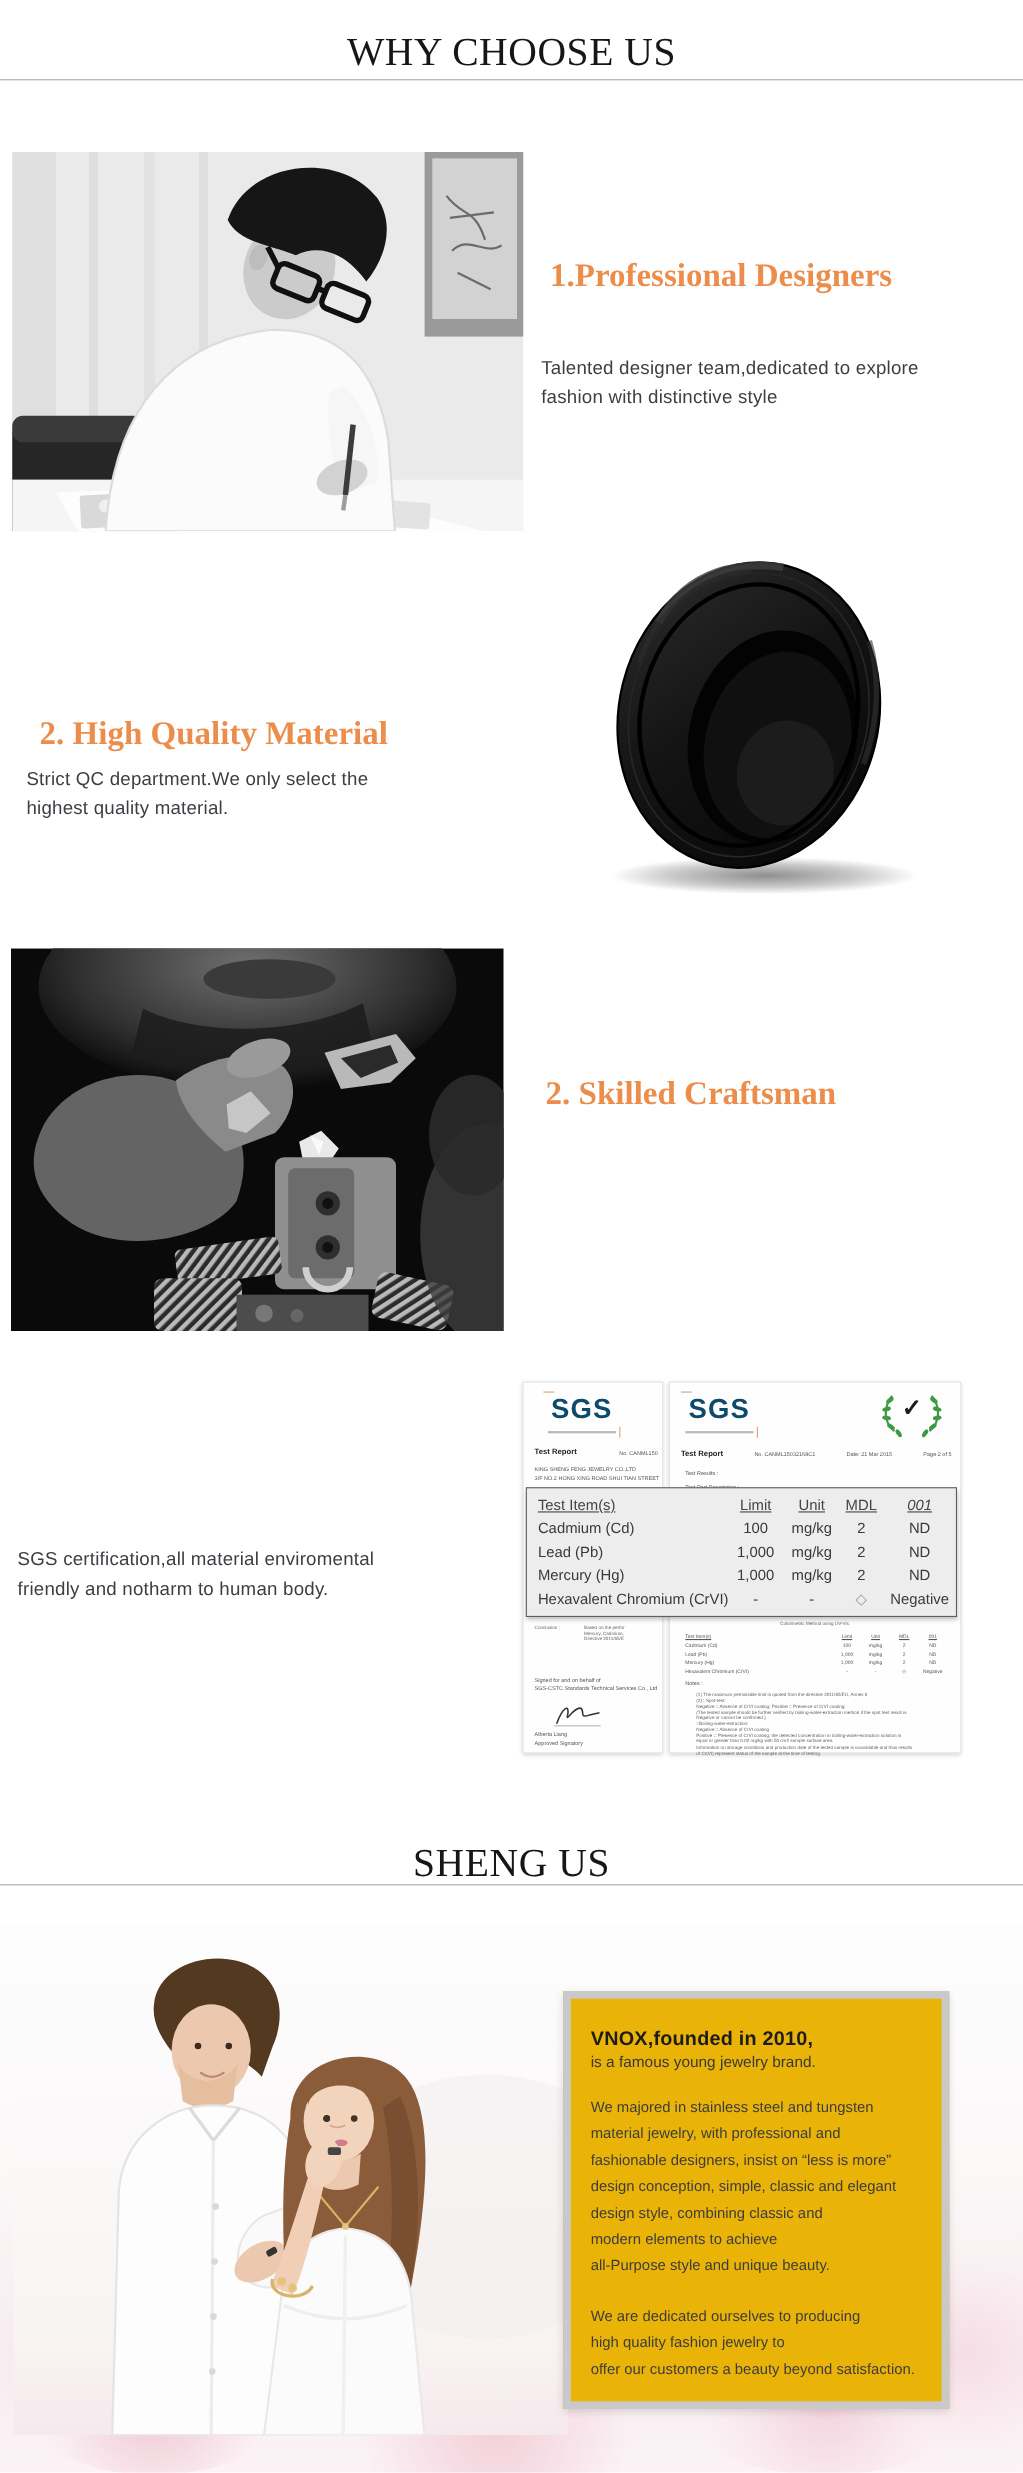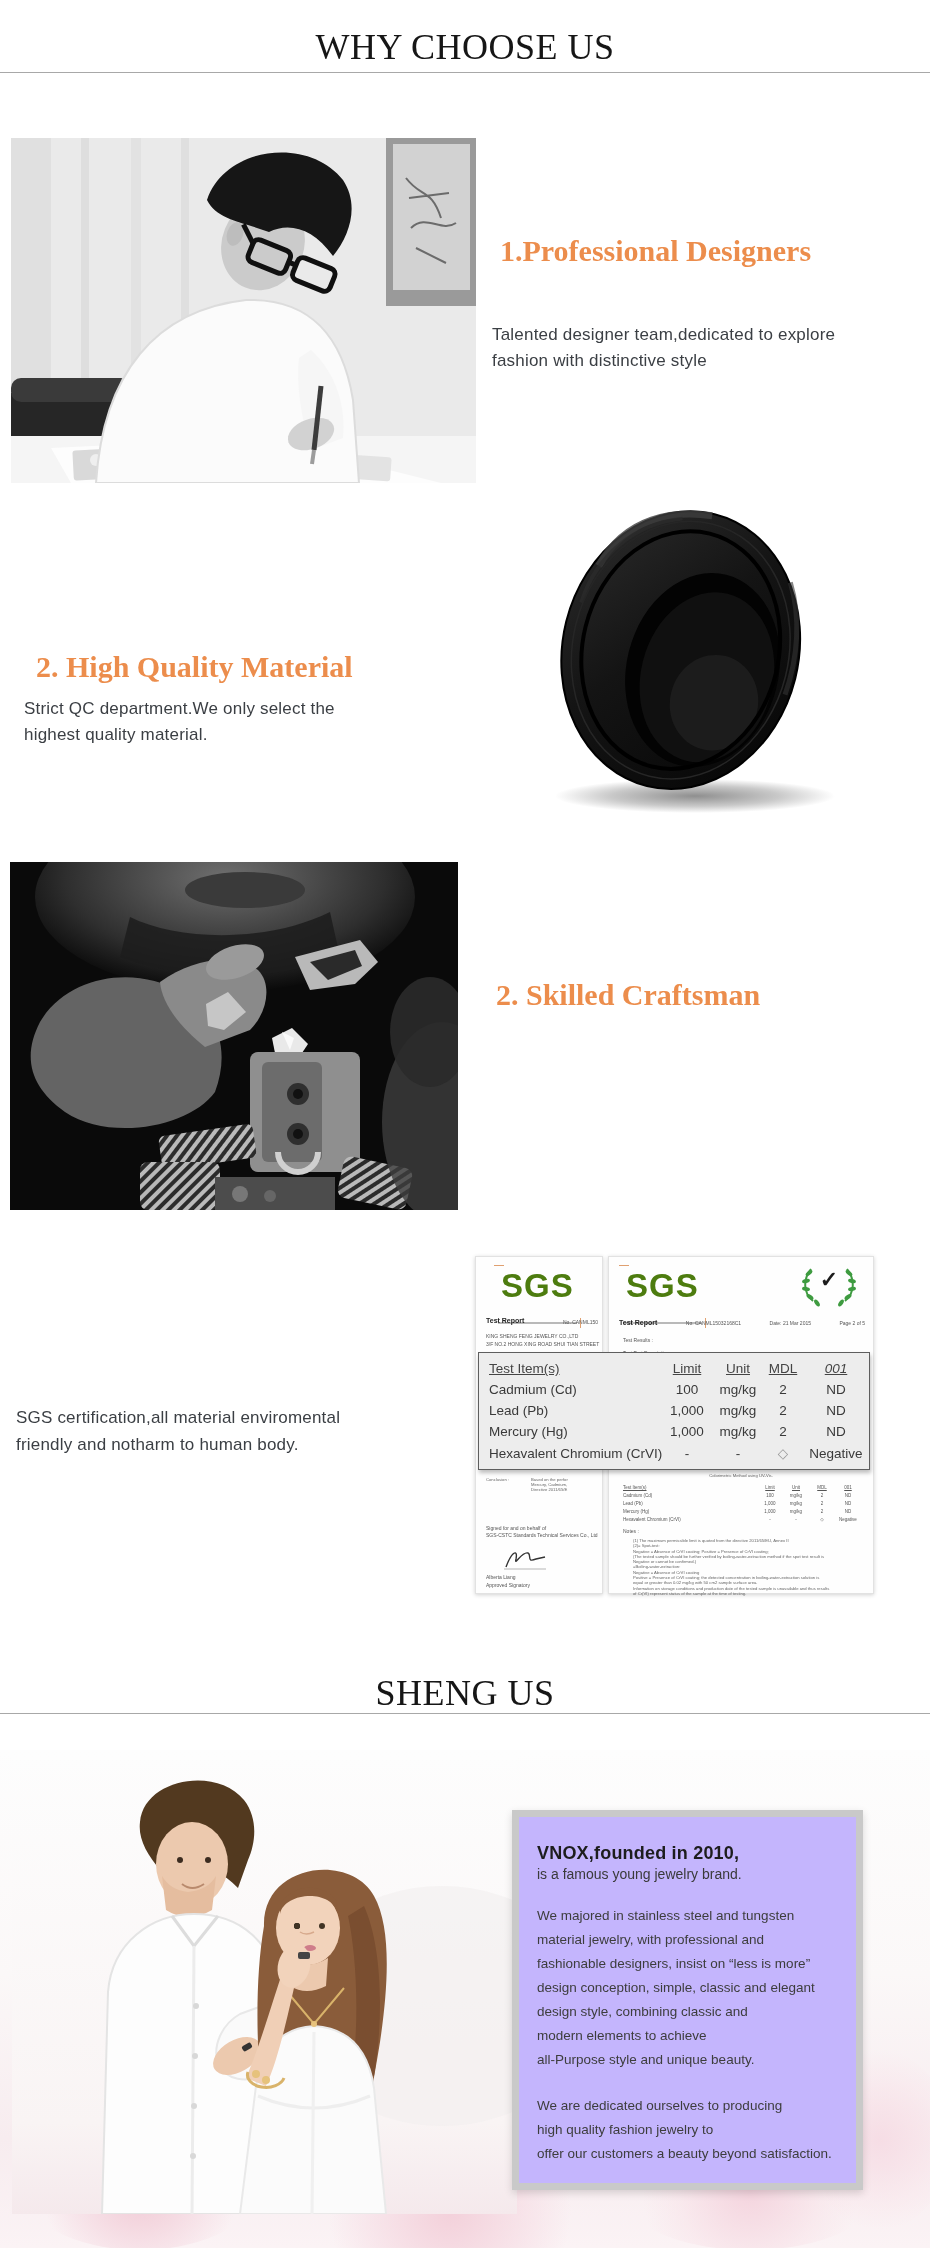--- a/index.html
+++ b/index.html
@@ -18,22 +18,22 @@
   .pre{white-space:pre-line;}
   .photo{position:absolute;overflow:hidden;}
   .photo svg{display:block;}
 
   
   .cert{position:absolute;left:462px;top:1256px;width:412px;height:338px;}
   .page{position:absolute;top:0;height:338px;background:#fefefe;
         border:1px solid #e2e2e2;box-shadow:0 1px 4px rgba(0,0,0,.18);box-sizing:border-box;}
   .page-left{left:13px;width:128px;}
   .page-right{left:146px;width:266px;}
-  .sgs{position:absolute;font-weight:700;font-size:33px;letter-spacing:1px;color:#4d7c0f;
-       border-bottom:2px solid #b9b9b9;line-height:1;padding:0 3px 20px 3px;}
+  .sgs{position:absolute;font-weight:700;font-size:25px;letter-spacing:1px;color:#0c4a6e;
+       border-bottom:2px solid #b9b9b9;line-height:1;padding:0 3px 7px 3px;}
   .sgs:after{content:"";position:absolute;right:-4px;bottom:-6px;width:1px;height:10px;background:#e0a070;}
   .sgs:before{content:"";position:absolute;left:-4px;top:-4px;height:1px;width:10px;background:#e0a070;}
   .t-bold{position:absolute;font-weight:700;font-size:7px;color:#222;white-space:nowrap;}
   .t-tiny{position:absolute;font-size:5px;color:#555;white-space:nowrap;}
   .t-micro{position:absolute;font-size:4.2px;color:#666;}
   .rep-line{position:absolute;left:10px;right:8px;display:flex;justify-content:space-between;align-items:baseline;}
   .rep-line .lb{font-weight:700;font-size:7px;color:#222;}
   .rep-line .tn{font-size:5px;color:#555;}
   .cert-table{position:absolute;left:16px;top:96px;width:392px;height:118px;
               background:#EDEDED;border:1px solid #5e5e5e;box-shadow:1px 3px 4px rgba(0,0,0,.25);
@@ -53,21 +53,21 @@
   .mt-head span{text-decoration:underline;}
   .notes{position:absolute;left:24px;top:281px;width:234px;font-size:4.2px;line-height:5.3px;color:#666;}
   .sig-block{position:absolute;left:10px;top:268px;font-size:5px;line-height:6.5px;color:#555;white-space:nowrap;}
   .wreath{position:absolute;right:16px;top:4px;}
 
   
   .about-bg{position:absolute;left:0;top:1750px;width:930px;height:498px;
             background:linear-gradient(180deg,#fdfdfd 0%,#fbf8f8 45%,#f7ecef 78%,#fbf3f5 100%);}
   .rose{position:absolute;border-radius:50%;}
   .about-card{position:absolute;left:512px;top:1810px;width:351px;height:380px;
-              background:#c4b5fd;border:7px solid #c9c9c9;box-sizing:border-box;
+              background:#eab308;border:7px solid #c9c9c9;box-sizing:border-box;
               box-shadow:0 3px 8px rgba(0,0,0,.15);padding:26px 16px 0 18px;}
   .card-title{margin:0;font-size:18px;font-weight:700;color:#1d1d1d;letter-spacing:.2px;}
   .card-sub{margin:2px 0 0 0;font-size:14px;color:#3a3a3a;}
   .card-para{margin:22px 0 0 0;font-size:13.5px;line-height:24px;color:#3d3d3d;}
 </style>
 </head>
 <body>
 
 <div id="canvas">
 

